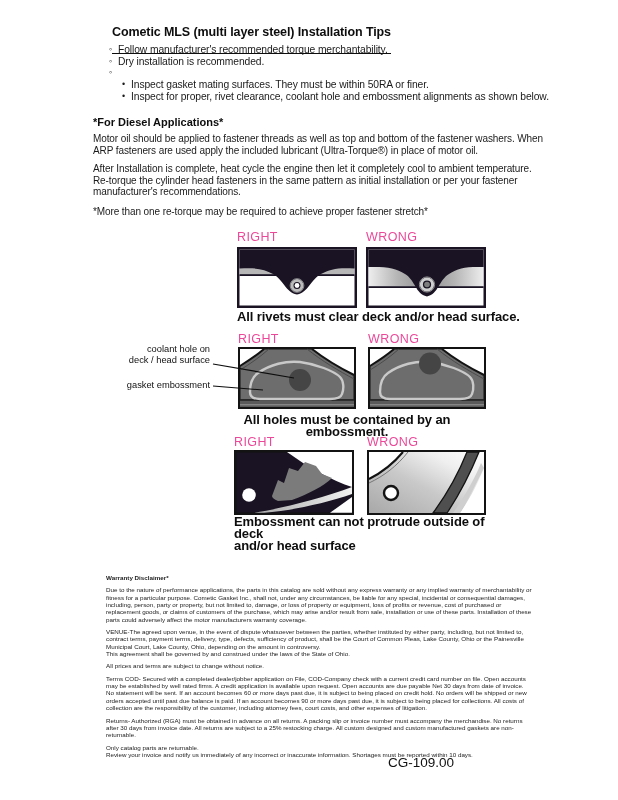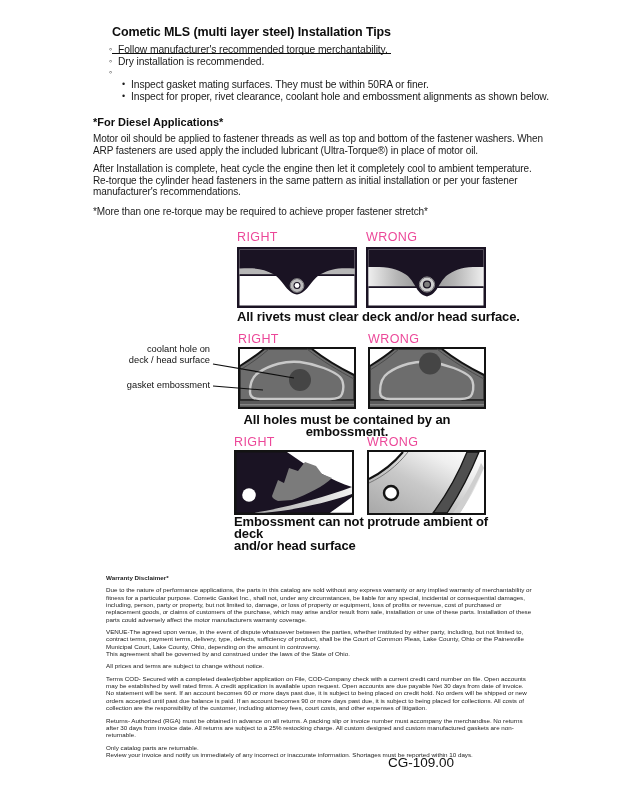--- a/index.html
+++ b/index.html
@@ -188,21 +188,21 @@
       <path d="M36,2 C26,14 14,23 2,29" stroke="#131313" stroke-width="2" fill="none"></path>
       <path d="M41,2 C30,16 17,26 2,33" stroke="#777777" stroke-width="1" fill="none"></path>
       <path d="M93,63 C103,48 112,32 117,18 L117,63 Z" fill="#ffffff"></path>
       <path d="M86,63 C98,46 108,28 114,13 L117,18 C110,33 101,49 93,63 Z" fill="#cfcfcf"></path>
       <path d="M66,63 C80,44 92,22 100,2 L112,2 C103,24 92,45 80,63 Z" fill="#4f4f4f" stroke="#131313" stroke-width="1.3"></path>
       <circle cx="24" cy="43" r="7" fill="#ffffff" stroke="#131313" stroke-width="2.4"></circle>
     </svg>
   </div>
 
   <div class="abs caption" style="left:234px;top:516px;width:280px;">
-    <div>Embossment can not protrude ambient of deck</div>
+    <div>Embossment can not protrude outside of deck</div>
     <div>and/or head surface</div>
   </div>
 
   <div class="abs fineprint" style="left:106px;top:574px;width:427px;">
     <div class="fp-head">Warranty Disclaimer*</div>
     <p>Due to the nature of performance applications, the parts in this catalog are sold without any express warranty or any implied warranty of merchantability or fitness for a particular purpose.  Cometic Gasket Inc., shall not, under any circumstances, be liable for any special, incidental or consequential damages, including, person, party or property, but not limited to, damage, or loss of property or equipment, loss of profits or revenue, cost of purchased or replacement goods, or claims of customers of the purchase, which may arise and/or result from sale, installation or use of these parts.  Installation of these parts could adversely affect the motor manufacturers warranty coverage.</p>
     <p class="tight">VENUE-The agreed upon venue, in the event of dispute whatsoever between the parties, whether instituted by either party, including, but not limited to, contract terms, payment terms, delivery, type, defects, sufficiency of product, shall be the Court of Common Pleas, Lake County, Ohio or the Painesville Municipal Court, Lake County, Ohio, depending on the amount in controversy.</p>
     <p>This agreement shall be governed by and construed under the laws of the State of Ohio.</p>
     <p>All prices and terms are subject to change without notice.</p>
     <p>Terms COD- Secured with a completed dealer/jobber application on File, COD-Company check with a current credit card number on file.  Open accounts may be established by well rated firms.  A credit application is available upon request.  Open accounts are due payable Net 30 days from date of invoice.  No statement will be sent.  If an account becomes 60 or more days past due, it is subject to being placed on credit hold.  No orders will be shipped or new orders accepted until past due balance is paid.  If an account becomes 90 or more days past due, it is subject to being placed for collections.  All costs of collection are the responsibility of the customer, including attorney fees, court costs, and other expenses of litigation.</p>

